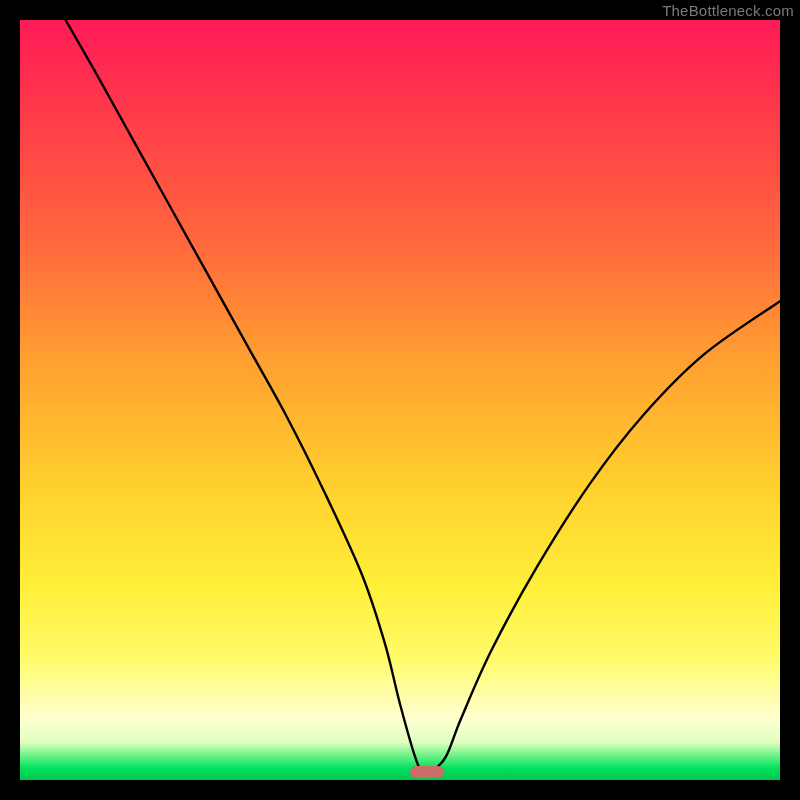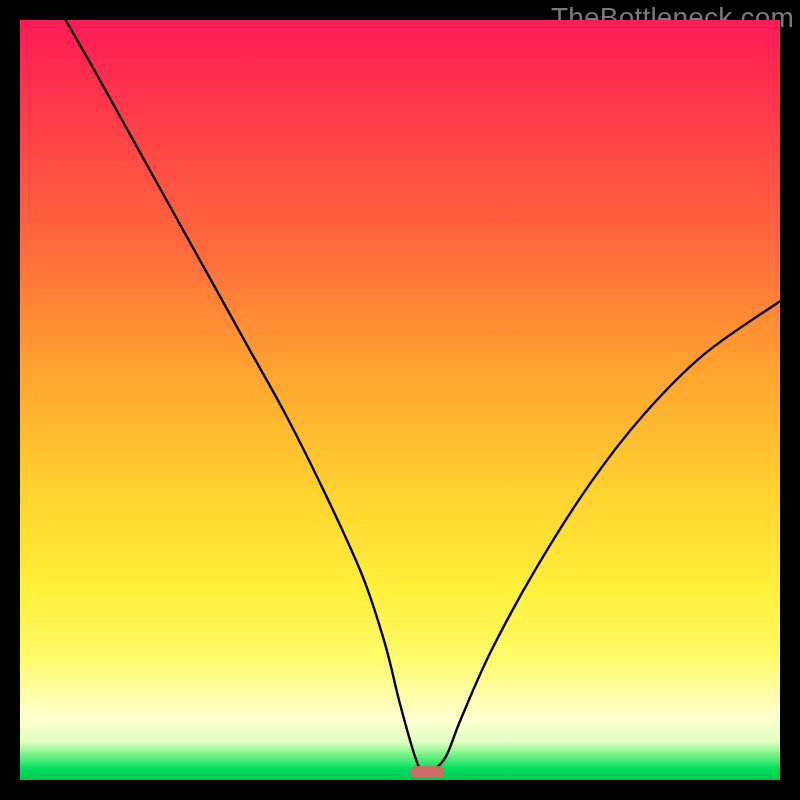--- a/index.html
+++ b/index.html
@@ -45,21 +45,21 @@
     top: 0;
     width: 760px;
     height: 760px;
     pointer-events: none;
   }
   .watermark {
     position: absolute;
     top: 2px;
     right: 6px;
     color: #7a7a7a;
-    font-size: 28px;
+    font-size: 15px;
     font-weight: 500;
     letter-spacing: 0.2px;
     user-select: none;
   }
   .target-marker {
     position: absolute;
     width: 34px;
     height: 12px;
     border-radius: 6px;
     background: #cc6e66;

